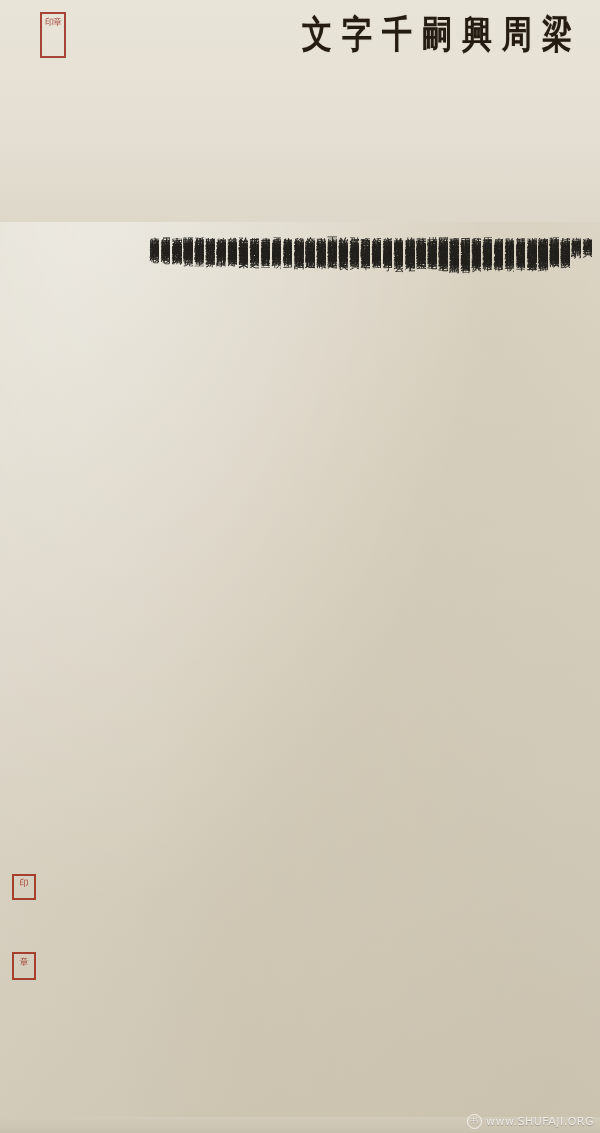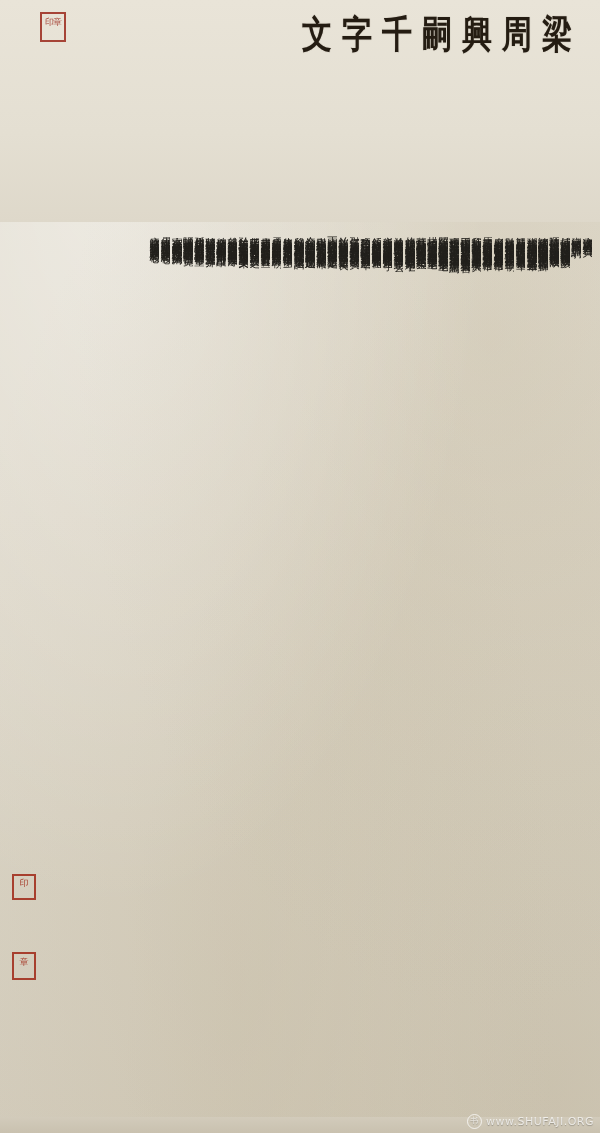--- a/index.html
+++ b/index.html
@@ -69,21 +69,21 @@
     letter-spacing: 0;
     transform: scaleY(1.25);
     font-weight: 600;
     text-shadow: 0 0 1px rgba(40,30,18,0.35);
   }
   .title-seal {
     position: absolute;
     left: 40px;
     top: 12px;
     width: 26px;
-    height: 30px;
+    height: 46px;
     border: 2px solid #9e2f22;
     color: #9e2f22;
     font-family: "DejaVu Serif", serif;
     font-size: 9px;
     line-height: 11px;
     text-align: center;
     padding-top: 3px;
     box-sizing: border-box;
     opacity: 0.88;
     letter-spacing: -1px;

